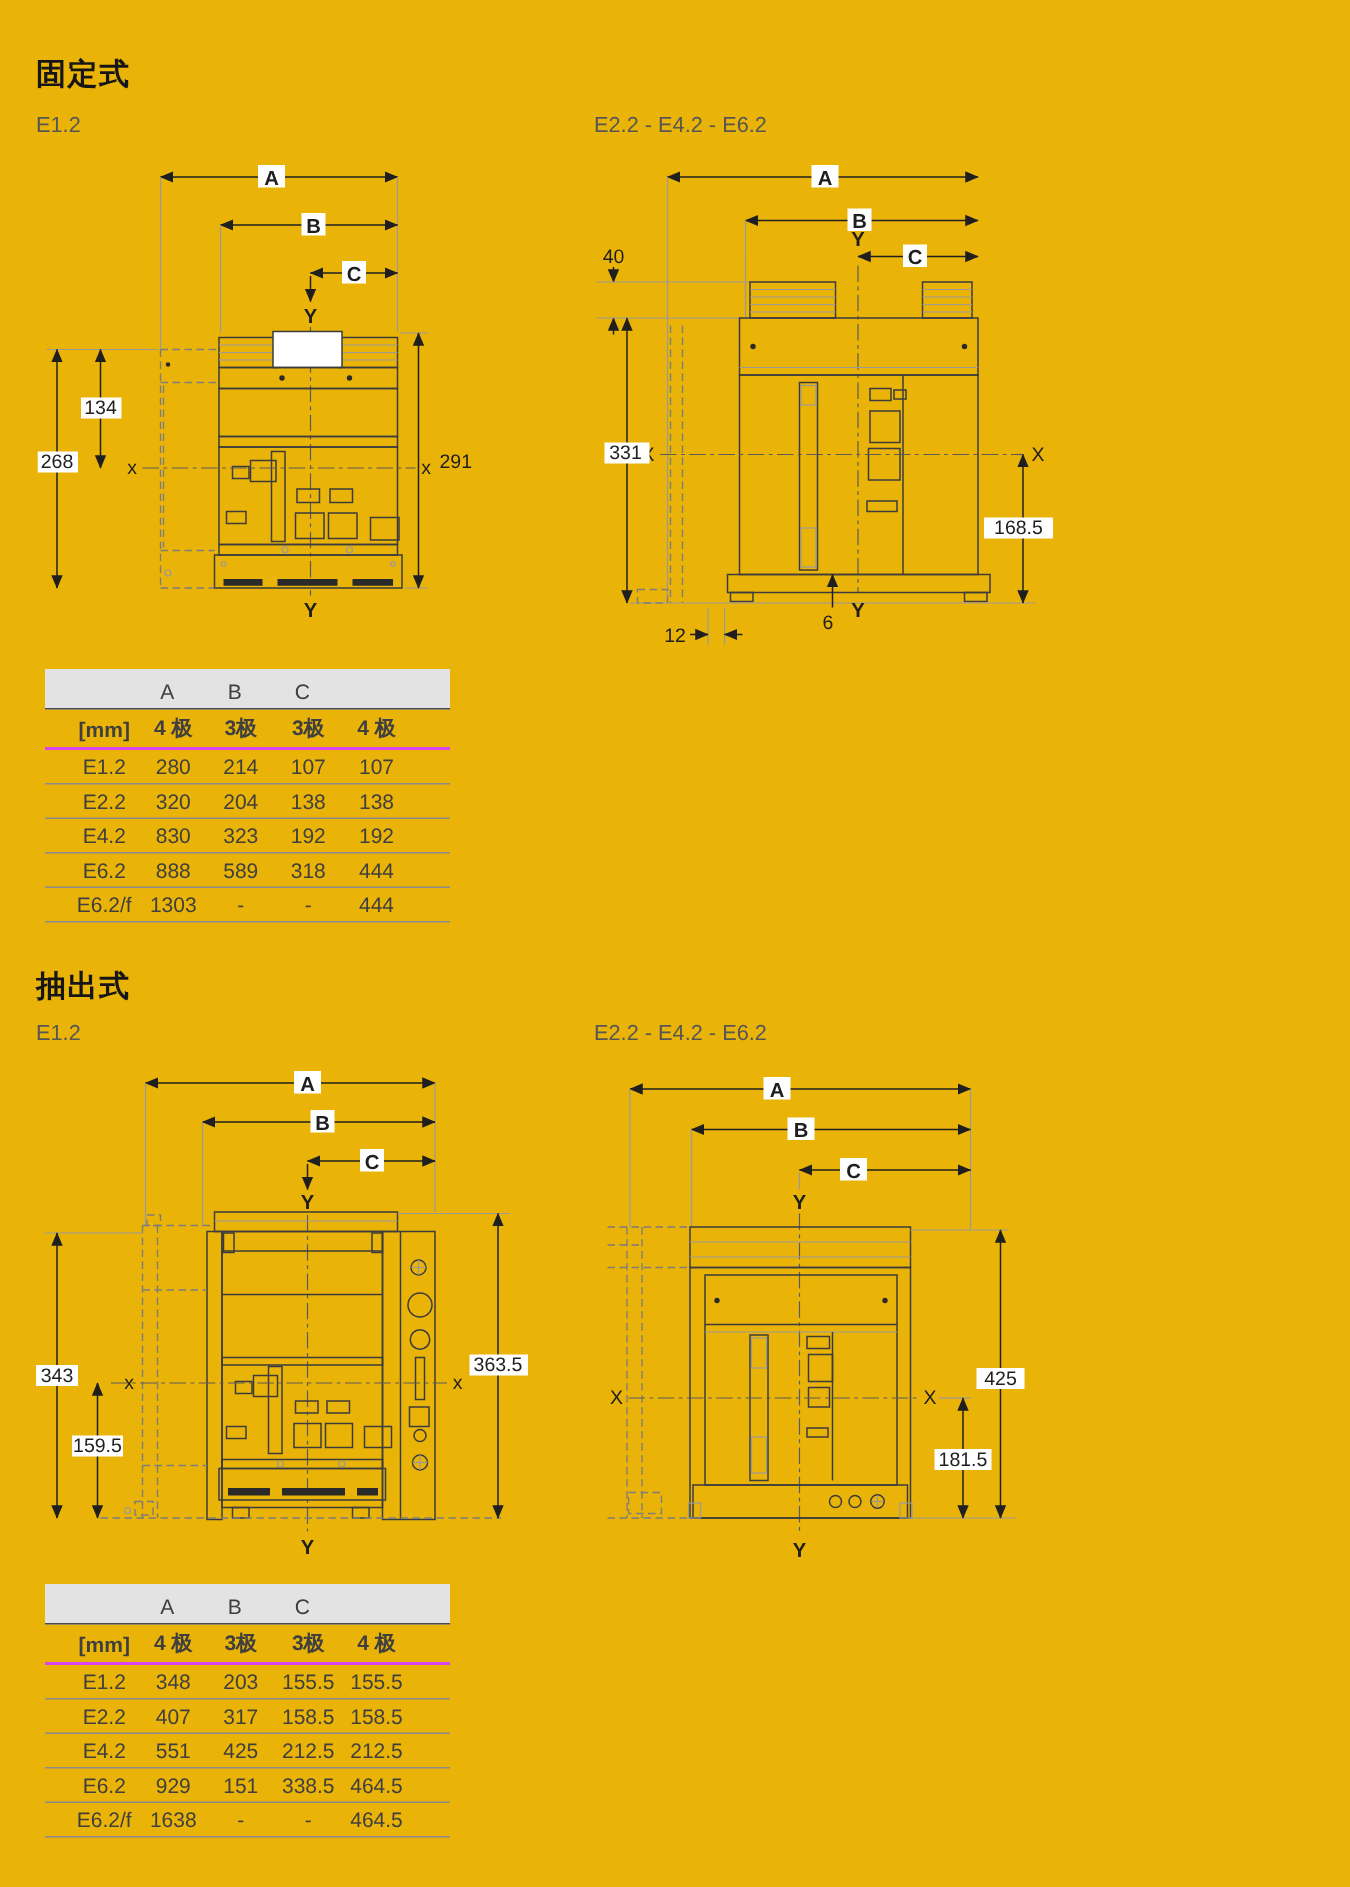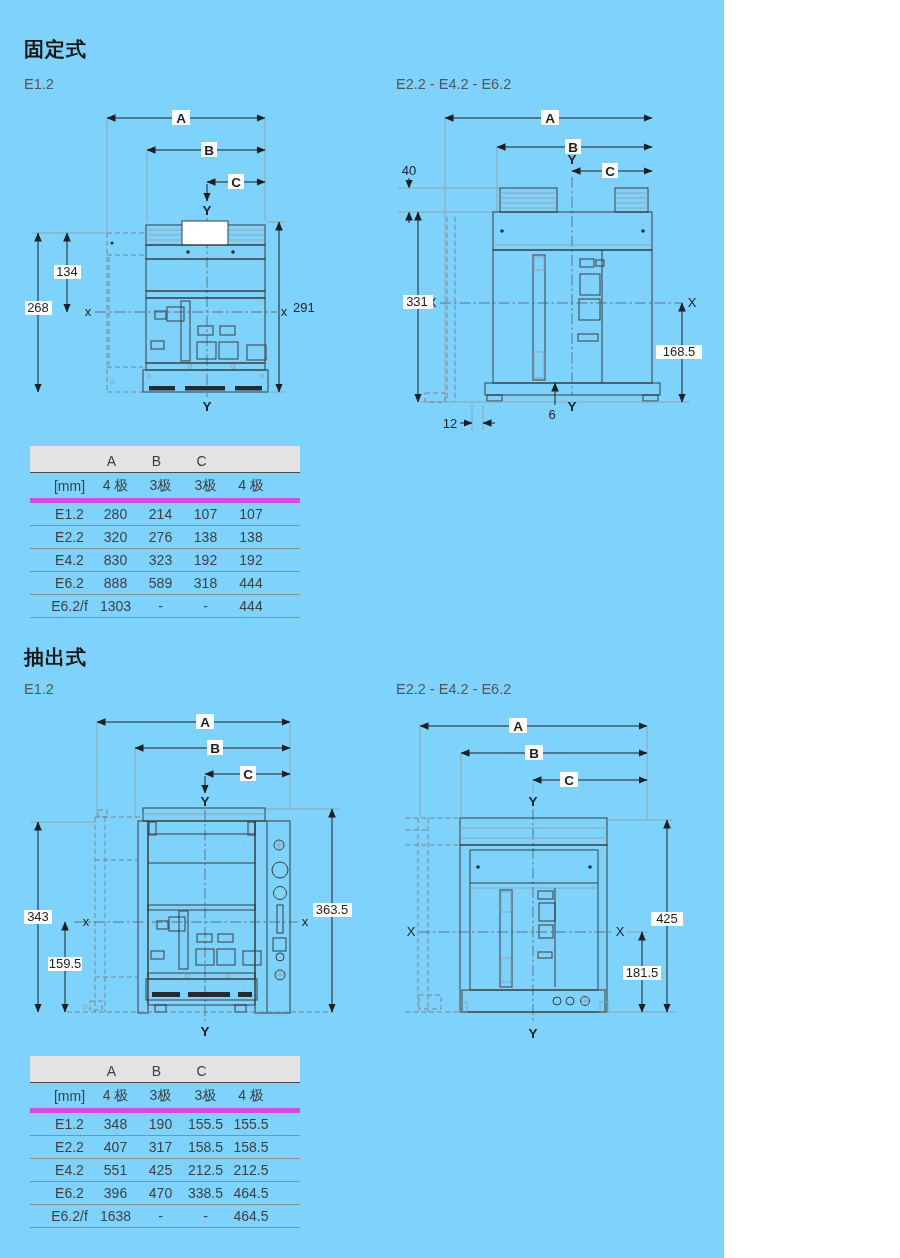--- a/index.html
+++ b/index.html
@@ -1,16 +1,16 @@
 <!DOCTYPE html>
 <html><head>
 <meta charset="utf-8">
 <style>
   html,body{margin:0;padding:0;background:#fff;}
-  .page{position:relative;width:724px;height:1258px;background:#7dd3fc;overflow:hidden;
+  .page{position:relative;width:900px;height:1258px;background:#eab308;overflow:hidden;
         font-family:"Liberation Sans",sans-serif;}
   .sec-title{position:absolute;left:24px;font-size:20px;font-weight:bold;color:#161616;letter-spacing:1px;}
   .fig-caption{position:absolute;font-size:14.5px;color:#565656;}
   .drawing{position:absolute;}
   
   .s{stroke:#3c3c3c;stroke-width:1;fill:none;}
   .sf{stroke:#3c3c3c;stroke-width:1;fill:#fff;}
   .thin{stroke:#9a9a9a;stroke-width:0.8;fill:none;}
   .dsh{stroke:#7d7d7d;stroke-width:0.9;fill:none;stroke-dasharray:5 3;}
   .cl{stroke:#5a5a5a;stroke-width:0.8;fill:none;stroke-dasharray:11 3 2.5 3;}
@@ -19,21 +19,21 @@
   .wbg{fill:#fff;}
   svg text{font-family:"Liberation Sans",sans-serif;fill:#1f1f1f;}
   .t{font-size:13px;}
   .tb{font-size:13.5px;font-weight:bold;}
   
   .dim-table{position:absolute;left:30px;width:270px;font-size:14px;color:#3f3f3f;}
   .dt-letters{background:#e3e3e3;display:grid;grid-template-columns:63px 45px 45px 45px 46px;
               height:26px;align-items:end;border-bottom:1px solid #4a4a4a;}
   .dt-letters .c{padding-bottom:3px;}
   .dt-units{display:grid;grid-template-columns:63px 45px 45px 45px 46px;height:25px;
-            align-items:center;border-bottom:5px solid #d946ef;}
+            align-items:center;border-bottom:2px solid #d946ef;font-weight:bold;}
   .dt-row{display:grid;grid-template-columns:63px 45px 45px 45px 46px;height:22px;
           align-items:center;border-bottom:1px solid #8c8c8c;}
   .c{text-align:center;}
   .c0{padding-left:16px;}
   .shift{transform:translateX(-4px);}
 </style>
 </head>
 <body>
 
 <div class="page">
@@ -241,21 +241,21 @@
     <div class="dt-row">
       <div class="c c0">E1.2</div>
       <div class="c">280</div>
       <div class="c">214</div>
       <div class="c">107</div>
       <div class="c">107</div>
     </div>
     <div class="dt-row">
       <div class="c c0">E2.2</div>
       <div class="c">320</div>
-      <div class="c">276</div>
+      <div class="c">204</div>
       <div class="c">138</div>
       <div class="c">138</div>
     </div>
     <div class="dt-row">
       <div class="c c0">E4.2</div>
       <div class="c">830</div>
       <div class="c">323</div>
       <div class="c">192</div>
       <div class="c">192</div>
     </div>
@@ -467,42 +467,42 @@
     <div class="dt-units">
       <div class="c c0">[mm]</div>
       <div class="c">4 极</div>
       <div class="c">3极</div>
       <div class="c">3极</div>
       <div class="c">4 极</div>
     </div>
     <div class="dt-row">
       <div class="c c0">E1.2</div>
       <div class="c">348</div>
-      <div class="c">190</div>
+      <div class="c">203</div>
       <div class="c">155.5</div>
       <div class="c">155.5</div>
     </div>
     <div class="dt-row">
       <div class="c c0">E2.2</div>
       <div class="c">407</div>
       <div class="c">317</div>
       <div class="c">158.5</div>
       <div class="c">158.5</div>
     </div>
     <div class="dt-row">
       <div class="c c0">E4.2</div>
       <div class="c">551</div>
       <div class="c">425</div>
       <div class="c">212.5</div>
       <div class="c">212.5</div>
     </div>
     <div class="dt-row">
       <div class="c c0">E6.2</div>
-      <div class="c">396</div>
-      <div class="c">470</div>
+      <div class="c">929</div>
+      <div class="c">151</div>
       <div class="c">338.5</div>
       <div class="c">464.5</div>
     </div>
     <div class="dt-row">
       <div class="c c0">E6.2/f</div>
       <div class="c">1638</div>
       <div class="c">-</div>
       <div class="c">-</div>
       <div class="c">464.5</div>
     </div>

